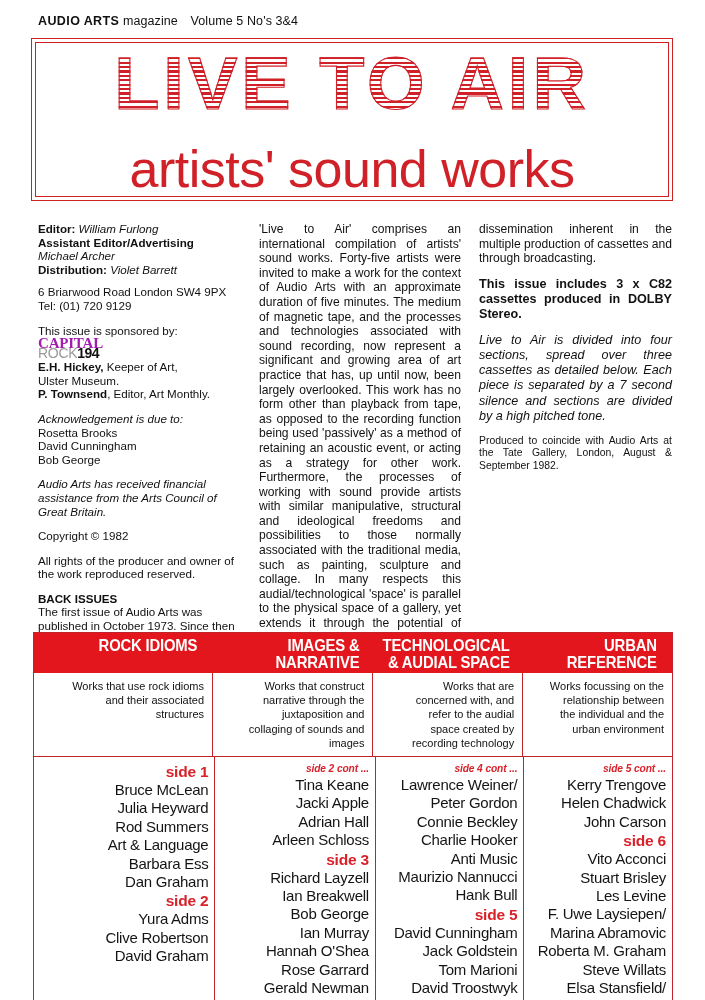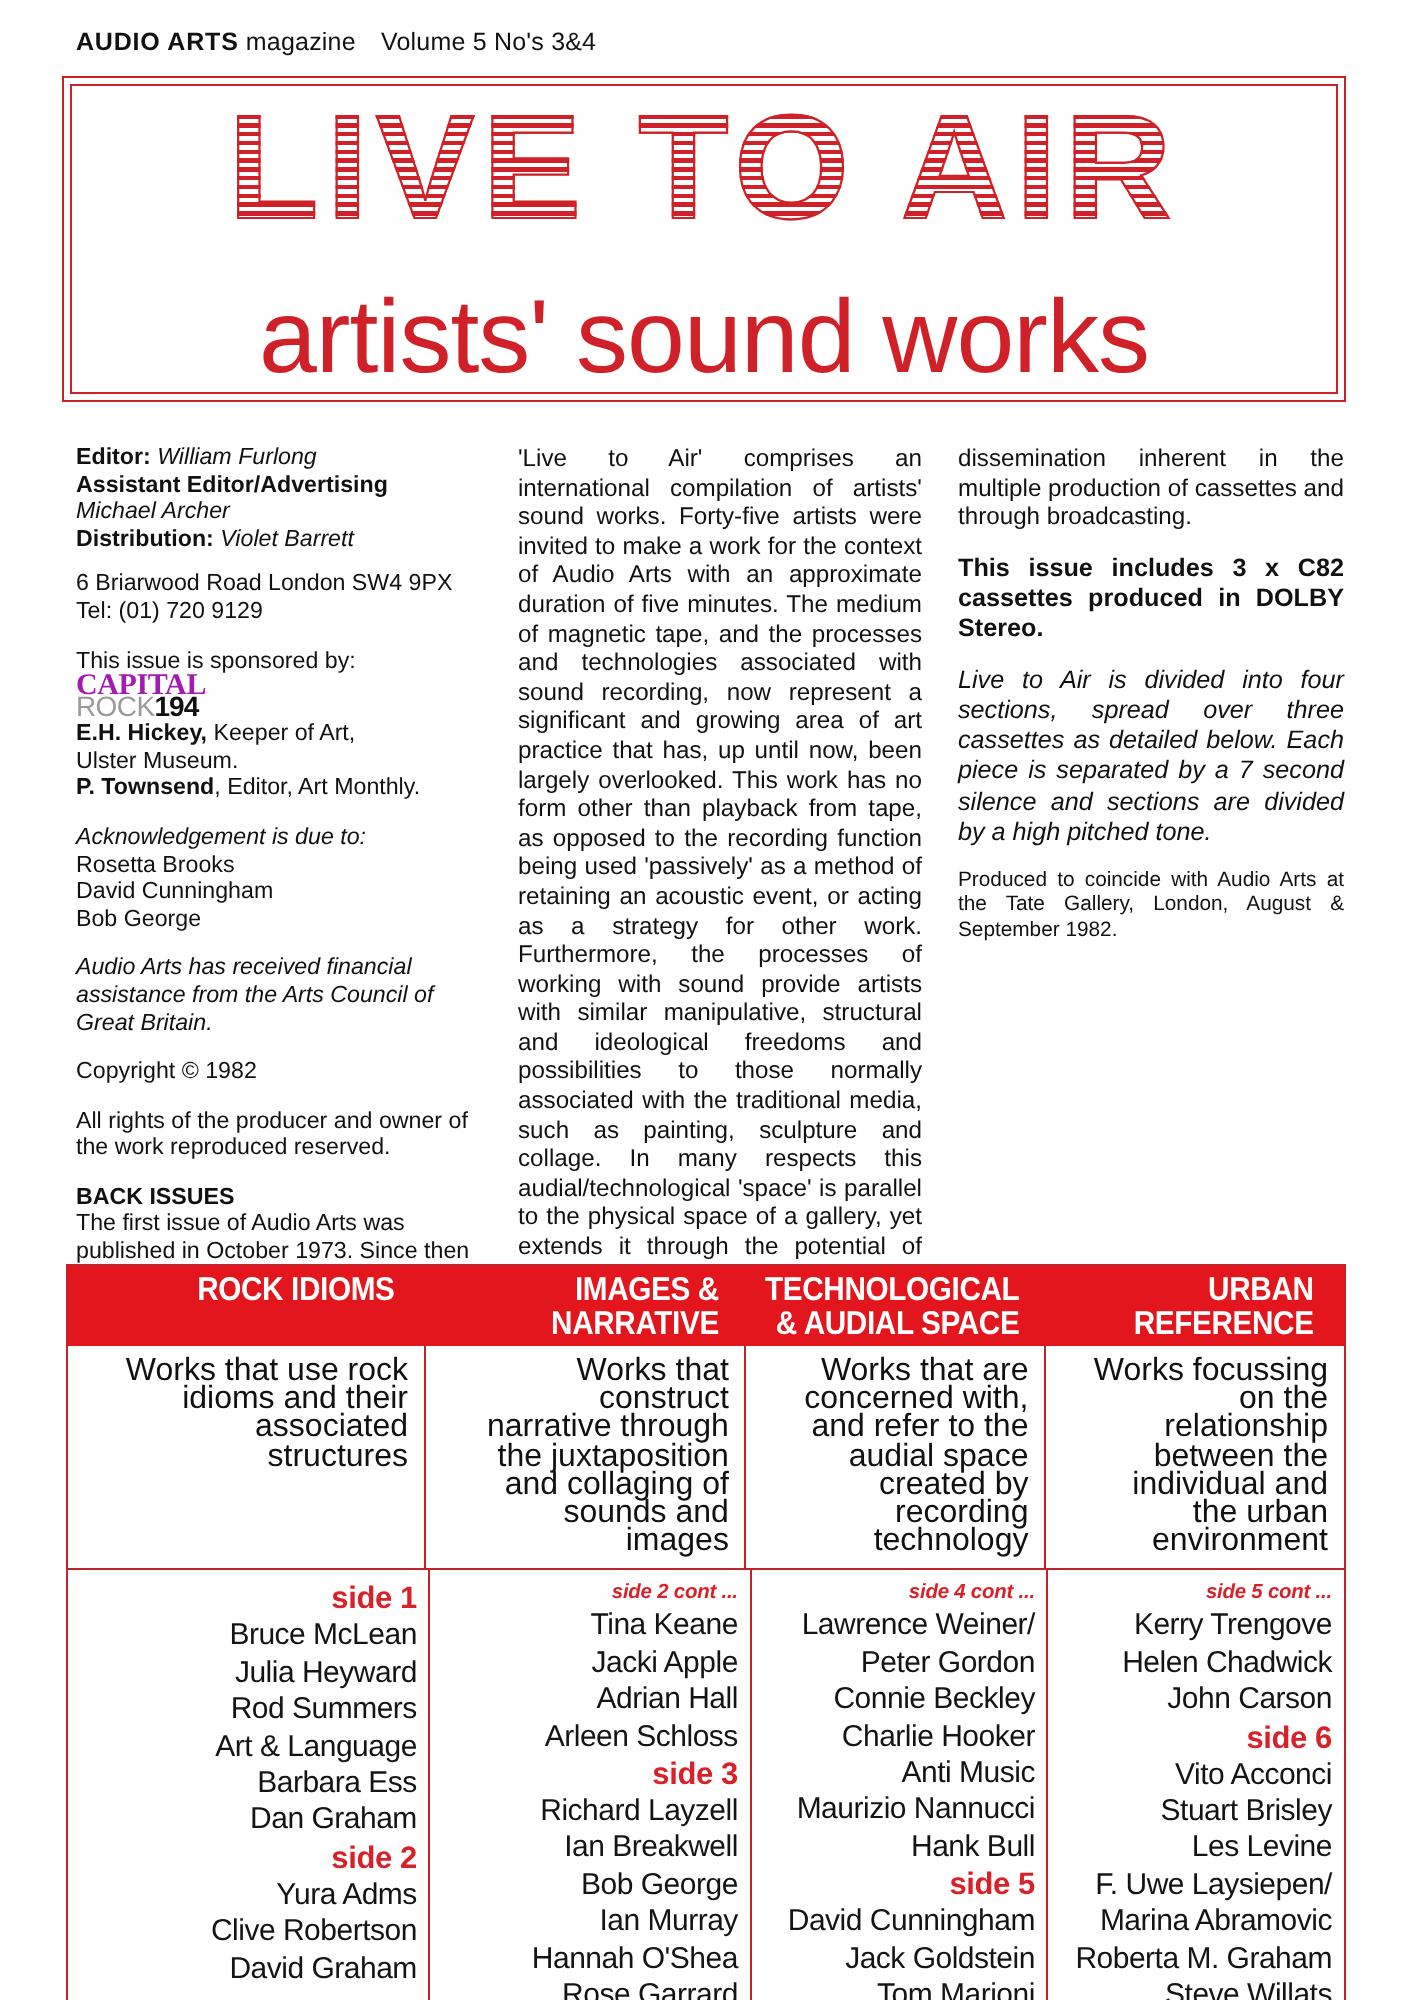--- a/index.html
+++ b/index.html
@@ -195,21 +195,21 @@
     transform-origin: left top;
     white-space: pre-line;
   }
   .tbl-desc {
     border-bottom: 1.4px solid #c0242a;
     min-height: 76px;
   }
   .dcell {
     box-sizing: border-box;
     padding: 6px 8px 6px 7px;
-    font-size: 16px;
+    font-size: 11px;
     line-height: 14.2px;
     color: #111;
     border-right: 1.2px solid #c0242a;
     margin-left: 16px;
   }
   .dcell:last-child { border-right: none; }
   .tbl-list { min-height: 232px; }
   .lcell {
     box-sizing: border-box;
     padding: 5px 6px 6px 7px;

